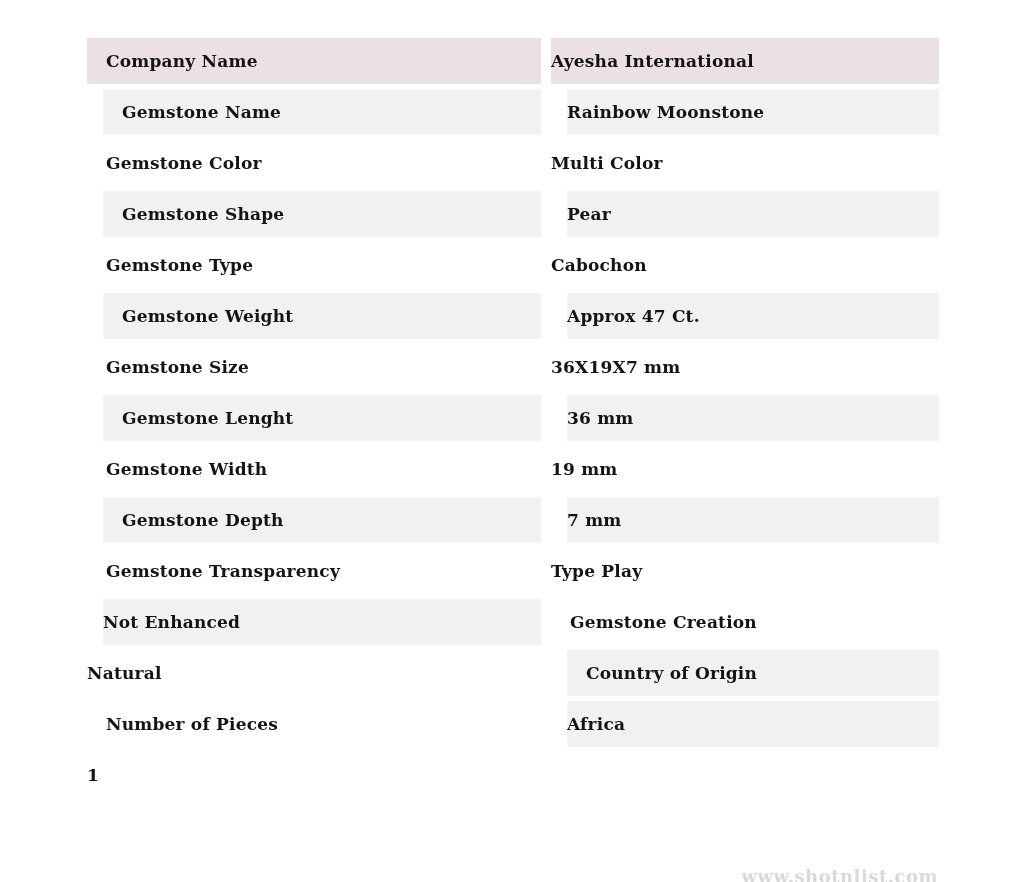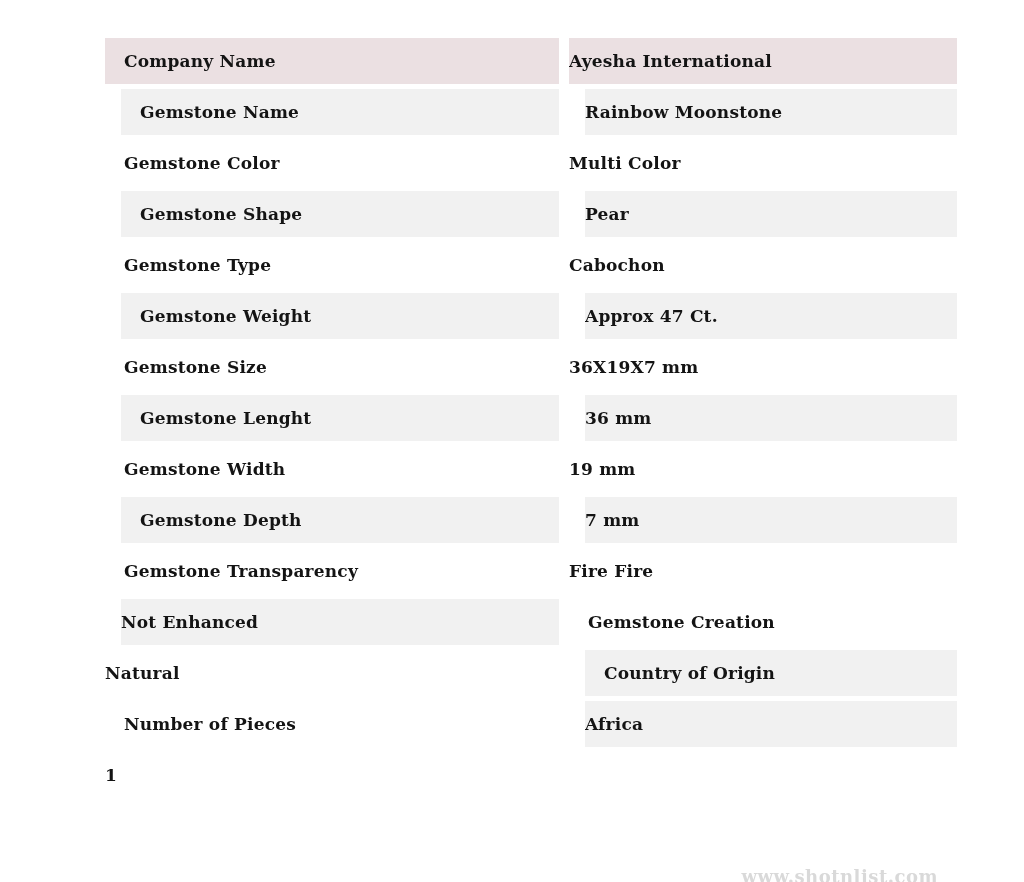--- a/index.html
+++ b/index.html
@@ -18,21 +18,21 @@
     overflow: hidden;
   }
   .page {
     position: relative;
     width: 1024px;
     height: 882px;
     background: #ffffff;
   }
   .spec-table {
     position: absolute;
-    left: 105px;
+    left: 87px;
     top: 38px;
     width: 852px;
     display: grid;
     grid-template-columns: 454px 388px;
     column-gap: 10px;
     row-gap: 5px;
   }
   .cell {
     height: 46px;
     display: flex;
@@ -132,21 +132,21 @@
       <span>Gemstone Depth</span>
     </div>
     <div class="cell val row-stripe">
       <span>7 mm</span>
     </div>
 
     <div class="cell key row-plain">
       <span>Gemstone Transparency</span>
     </div>
     <div class="cell val row-plain">
-      <span>Fire Fire</span>
+      <span>Type Play</span>
     </div>
 
     <div class="cell val row-stripe">
       <span>Not Enhanced</span>
     </div>
 
     <div class="cell key row-plain">
       <span>Gemstone Creation</span>
     </div>
     <div class="cell val row-plain">

